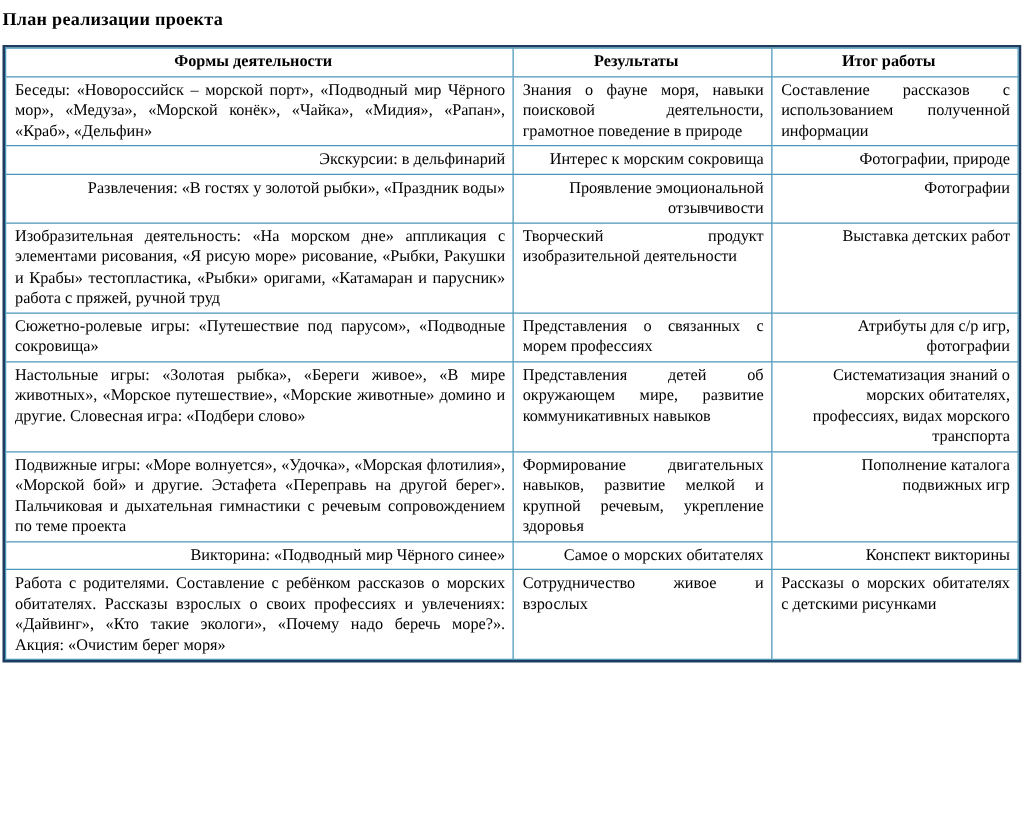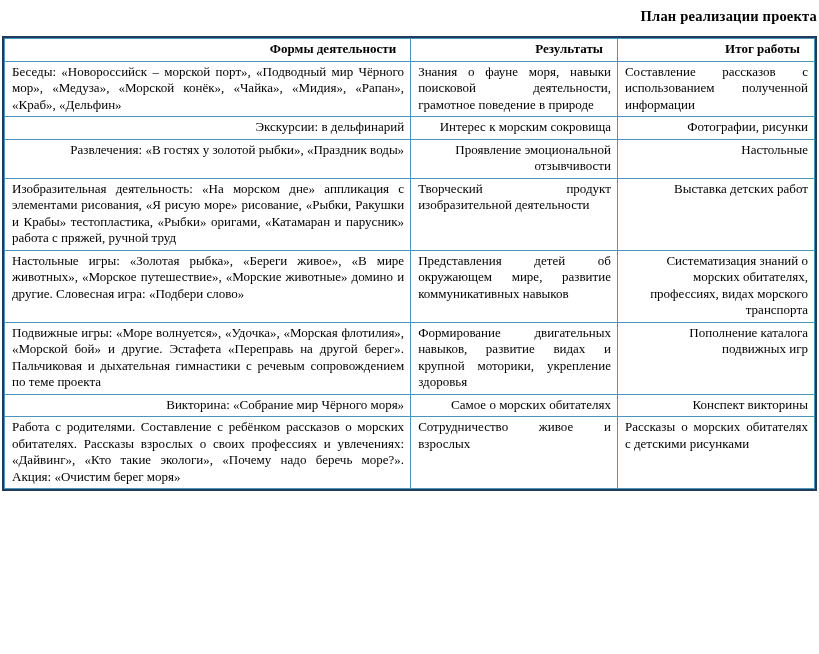--- a/index.html
+++ b/index.html
@@ -18,21 +18,21 @@
   }
   .page {
     width: 819px;
     height: 654px;
     padding: 4px 2px 2px 2px;
     background: var(--page-bg);
   }
   .doc-title {
     font-size: 14.5px;
     font-weight: bold;
-    text-align: right;
+    text-align: left;
     margin: 4px 0 11px 0;
     letter-spacing: 0.2px;
   }
   table.plan-table {
     width: 100%;
     border-collapse: separate;
     border-spacing: 0;
     border: 2px solid var(--border-outer);
     table-layout: fixed;
   }
@@ -42,21 +42,21 @@
     font-size: 13px;
     line-height: 1.27;
     vertical-align: top;
     padding: 2px 6px 3px 7px;
     word-wrap: break-word;
   }
   th:first-child, td:first-child { border-left: 1.5px solid var(--border-inner); }
   thead th { border-top: 1.5px solid var(--border-inner); }
   thead th {
     font-weight: bold;
-    text-align: right;
+    text-align: center;
     padding: 2px 14px 3px 4px;
   }
   td { text-align: right; }
   td.justify { text-align: justify; }
   col.c1 { width: 50.2%; }
   col.c2 { width: 25.5%; }
   col.c3 { width: 24.3%; }
 </style>
 </head>
 <body>
@@ -78,44 +78,49 @@
     </thead>
     <tbody>
         <tr>
           <td class="justify">Беседы: «Новороссийск – морской порт», «Подводный мир Чёрного мор», «Медуза», «Морской конёк», «Чайка», «Мидия», «Рапан», «Краб», «Дельфин»</td>
           <td class="justify">Знания о фауне моря, навыки поисковой деятельности, грамотное поведение в природе</td>
           <td class="justify">Составление рассказов с использованием полученной информации</td>
         </tr>
         <tr>
           <td>Экскурсии: в дельфинарий</td>
           <td>Интерес к морским сокровища</td>
-          <td>Фотографии, рисунки</td>
+          <td>Фотографии, природе</td>
         </tr>
         <tr>
           <td>Развлечения: «В гостях у золотой рыбки», «Праздник воды»</td>
           <td>Проявление эмоциональной отзывчивости</td>
-          <td>Настольные</td>
+          <td>Фотографии</td>
         </tr>
         <tr>
           <td class="justify">Изобразительная деятельность: «На морском дне» аппликация с элементами рисования, «Я рисую море» рисование, «Рыбки, Ракушки и Крабы» тестопластика, «Рыбки» оригами, «Катамаран и парусник» работа с пряжей, ручной труд</td>
           <td class="justify">Творческий продукт изобразительной деятельности</td>
           <td>Выставка детских работ</td>
+        </tr>
+        <tr>
+          <td class="justify">Сюжетно-ролевые игры: «Путешествие под парусом», «Подводные сокровища»</td>
+          <td class="justify">Представления о связанных с морем профессиях</td>
+          <td>Атрибуты для с/р игр, фотографии</td>
         </tr>
         <tr>
           <td class="justify">Настольные игры: «Золотая рыбка», «Береги живое», «В мире животных», «Морское путешествие», «Морские животные» домино и другие. Словесная игра: «Подбери слово»</td>
           <td class="justify">Представления детей об окружающем мире, развитие коммуникативных навыков</td>
           <td>Систематизация знаний о морских обитателях, профессиях, видах морского транспорта</td>
         </tr>
         <tr>
           <td class="justify">Подвижные игры: «Море волнуется», «Удочка», «Морская флотилия», «Морской бой» и другие. Эстафета «Переправь на другой берег». Пальчиковая и дыхательная гимнастики с речевым сопровождением по теме проекта</td>
-          <td class="justify">Формирование двигательных навыков, развитие видах и крупной моторики, укрепление здоровья</td>
+          <td class="justify">Формирование двигательных навыков, развитие мелкой и крупной речевым, укрепление здоровья</td>
           <td>Пополнение каталога подвижных игр</td>
         </tr>
         <tr>
-          <td>Викторина: «Собрание мир Чёрного моря»</td>
+          <td>Викторина: «Подводный мир Чёрного синее»</td>
           <td>Самое о морских обитателях</td>
           <td>Конспект викторины</td>
         </tr>
         <tr>
           <td class="justify">Работа с родителями. Составление с ребёнком рассказов о морских обитателях. Рассказы взрослых о своих профессиях и увлечениях: «Дайвинг», «Кто такие экологи», «Почему надо беречь море?». Акция: «Очистим берег моря»</td>
           <td class="justify">Сотрудничество живое и взрослых</td>
           <td class="justify">Рассказы о морских обитателях с детскими рисунками</td>
         </tr>
       </tbody>
   </table>

